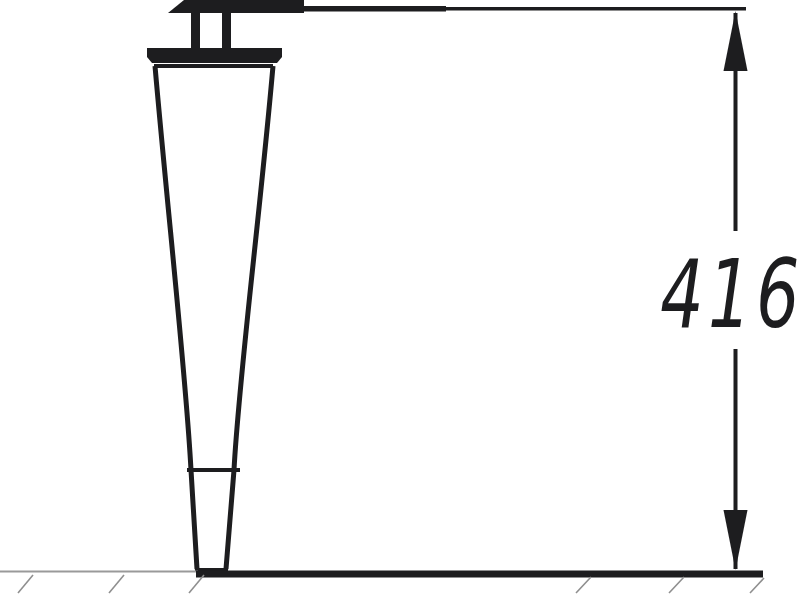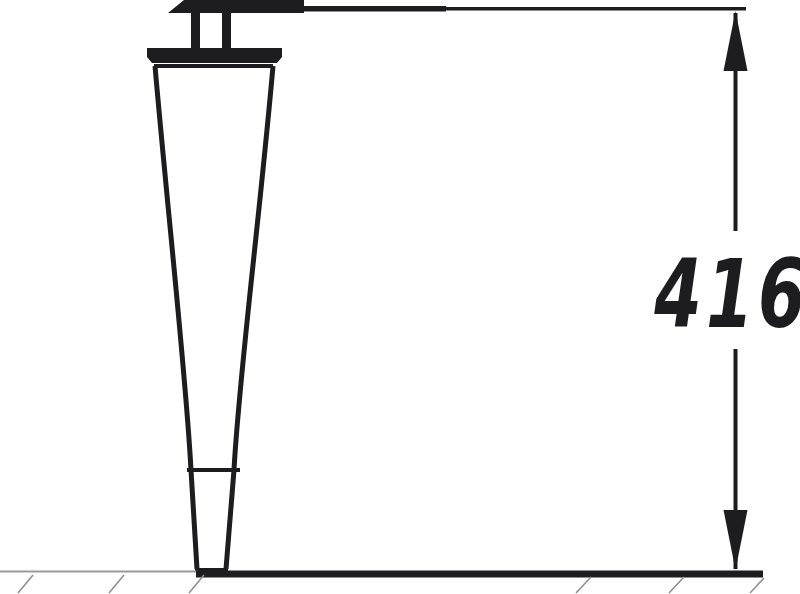--- a/index.html
+++ b/index.html
@@ -2,21 +2,20 @@
 <html style="--color-ink: #1d1d1f; --color-ground_line: #9a9a9a; --color-hatch: #8f8f8f; --color-background: #ffffff;"><head>
 <meta charset="utf-8">
 <style>
   html,body{margin:0;padding:0;background:#ffffff;}
   .stage{
     position:relative;
     width:800px;height:594px;
     background:var(--color-background,#fff);
     overflow:hidden;
     font-family:"DejaVu Sans", sans-serif;
-    font-weight:bold;
   }
   svg{display:block;}
   .ink-fill{fill:var(--color-ink,#1d1d1f);}
   .ink-stroke{stroke:var(--color-ink,#1d1d1f);fill:none;}
   .ground-thin{stroke:var(--color-ground_line,#9a9a9a);fill:none;}
   .hatch{stroke:var(--color-hatch,#8f8f8f);fill:none;}
   .dim-text{
     font-family:"DejaVu Sans", sans-serif;
     font-style:italic;
     font-size:95px;

